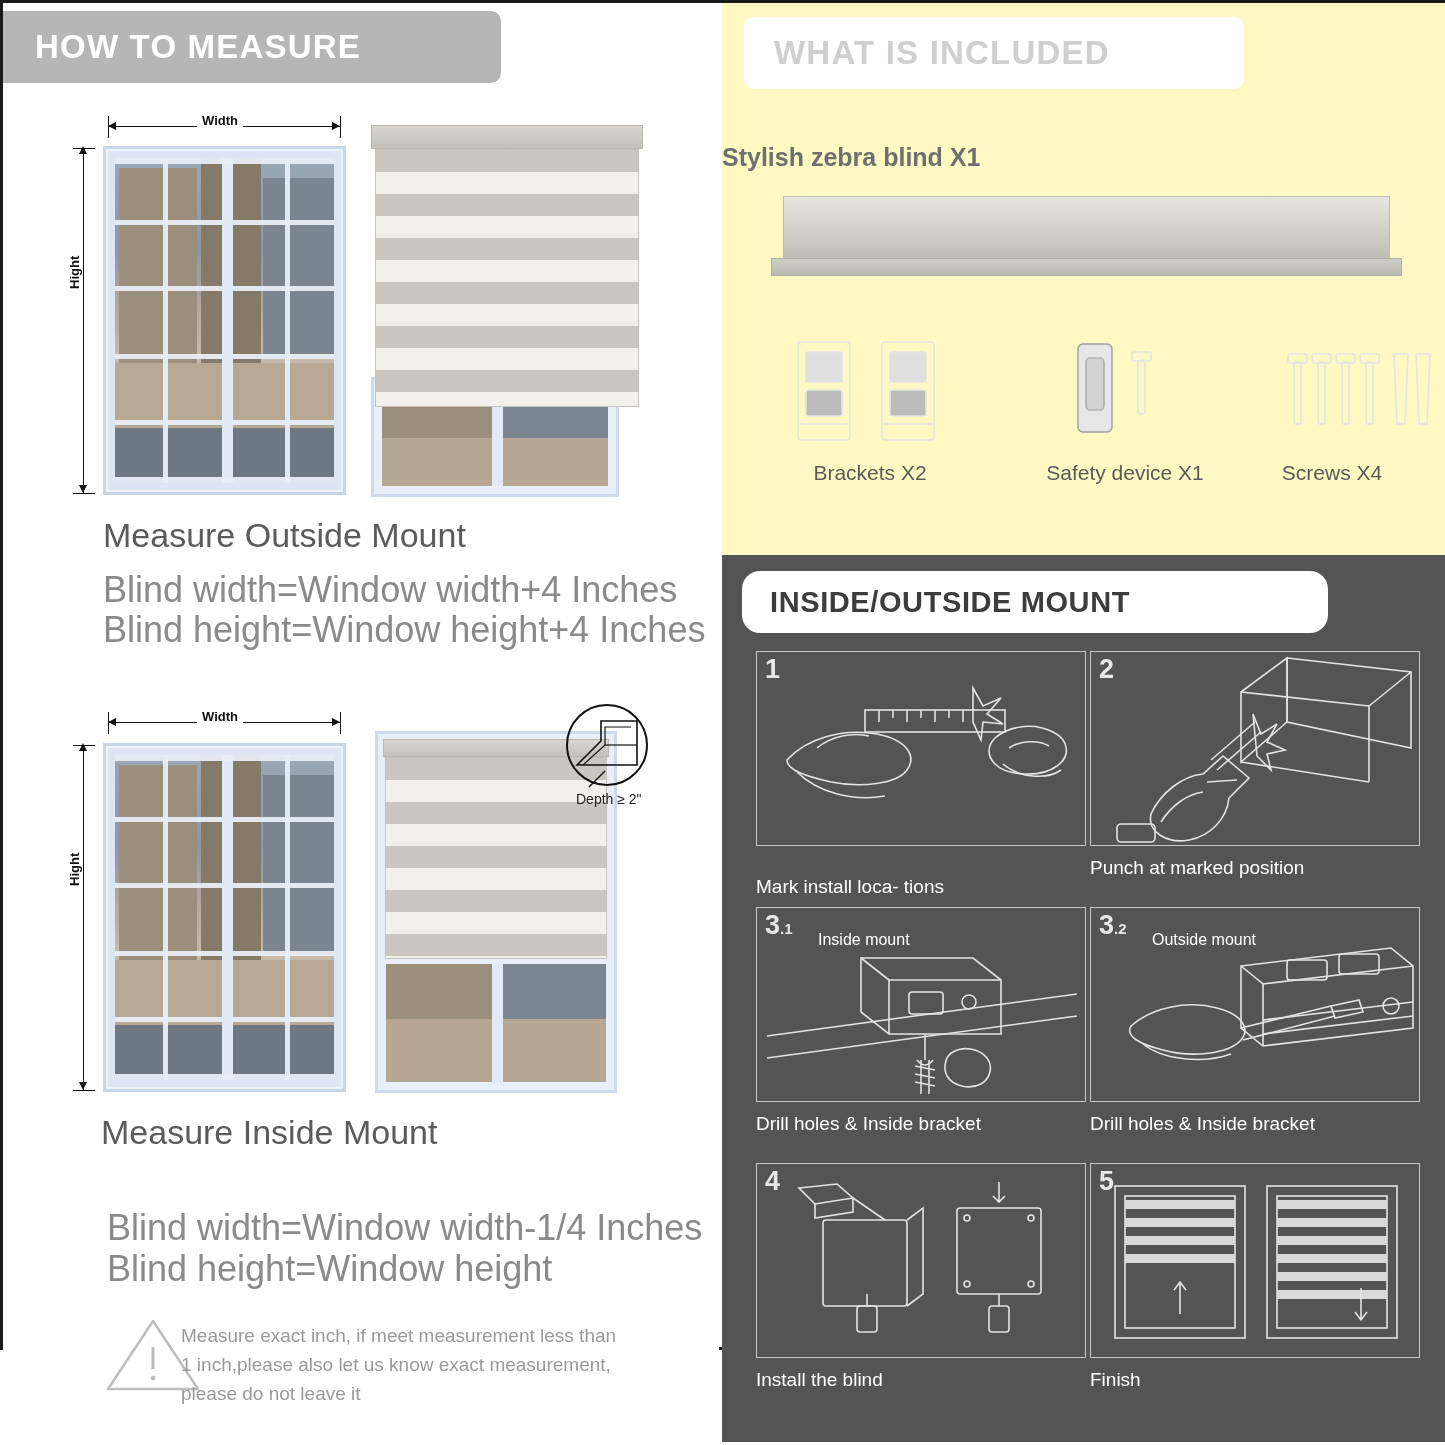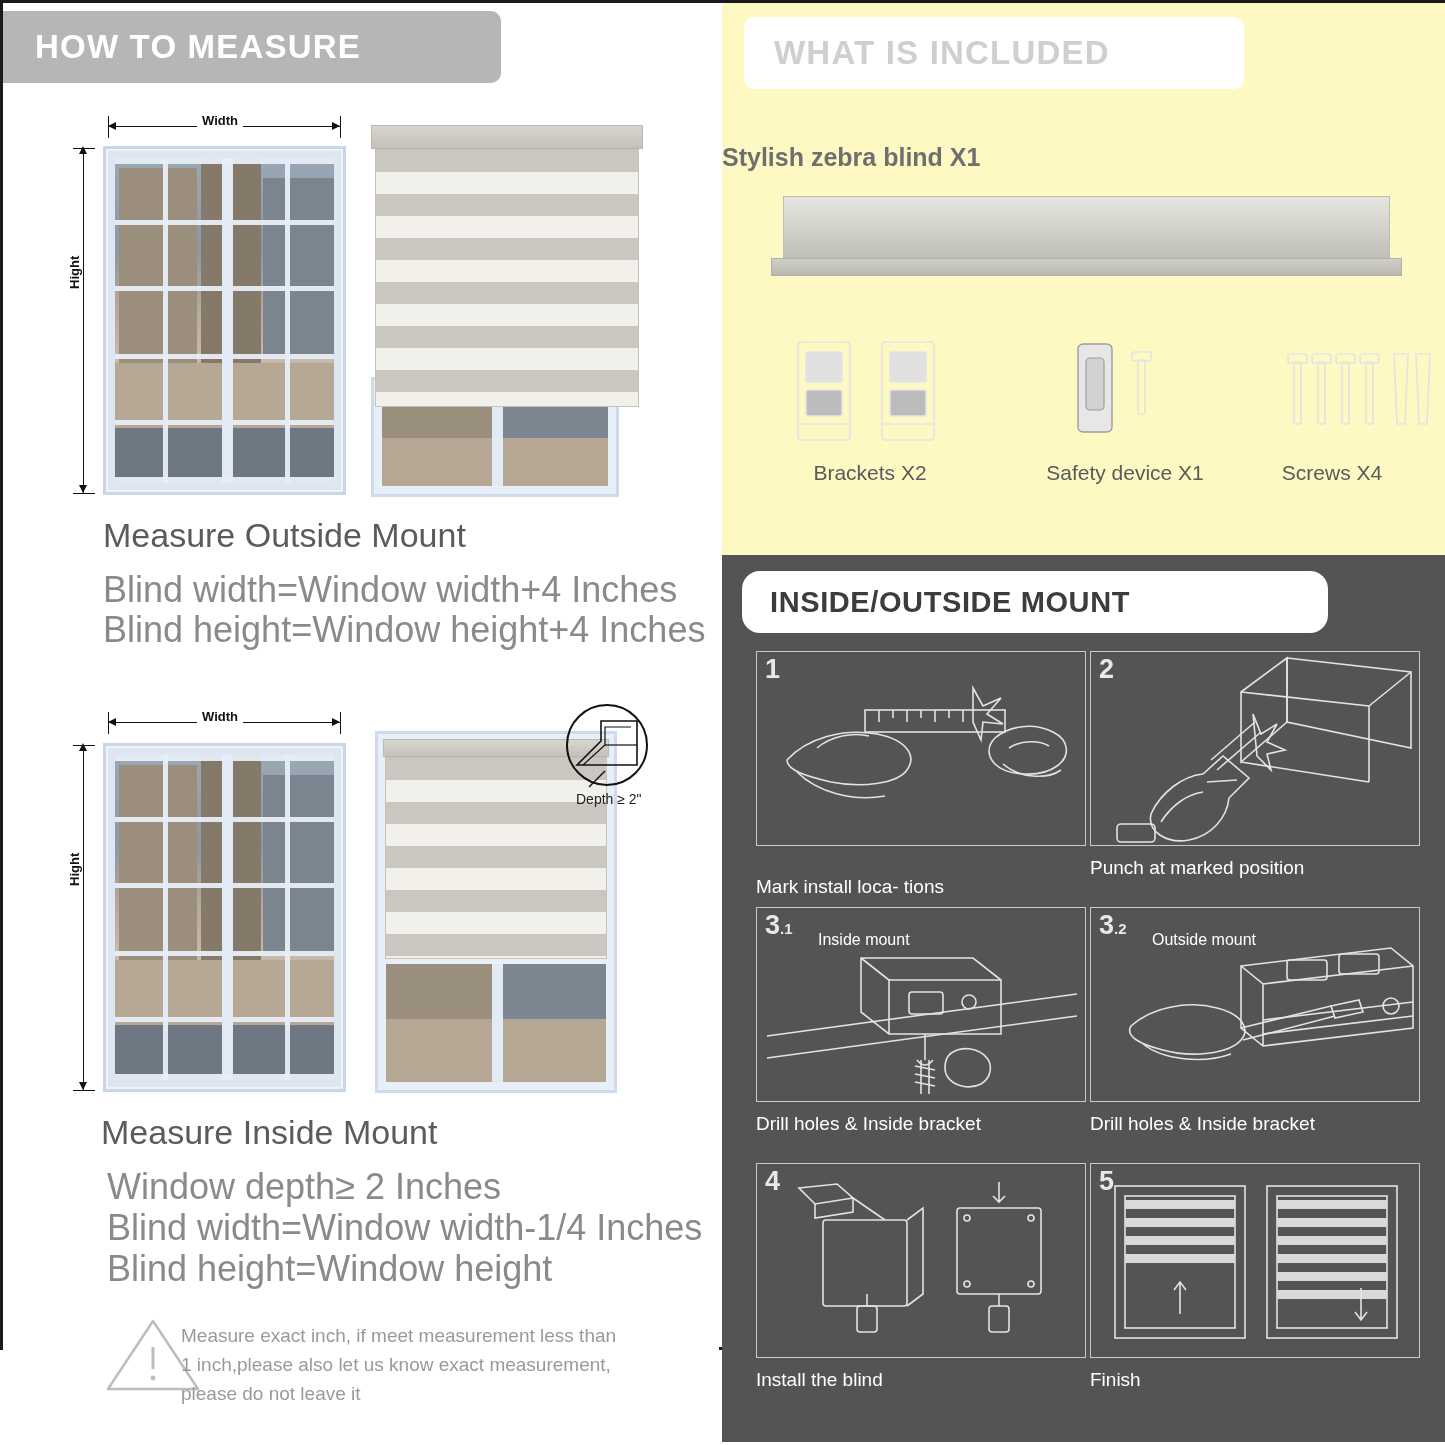--- a/index.html
+++ b/index.html
@@ -282,21 +282,20 @@
         <circle cx="48" cy="44" r="40" style="stroke:#111;stroke-width:2;"></circle>
         <path d="M18 64 L42 40 L42 20 L78 20 L78 64 Z" style="stroke:#111;stroke-width:1.6;"></path>
         <path d="M24 64 L46 44 L46 26 L72 26" style="stroke:#111;stroke-width:1.2;"></path>
         <path d="M46 44 L78 44" style="stroke:#111;stroke-width:1.2;"></path>
         <path d="M30 86 L46 70" style="stroke:#111;stroke-width:1.4;"></path>
       </svg>
       <div class="lbl" style="left:573px;top:788px;font-size:14px;color:#222;">Depth ≥ 2"</div>
     </div>
 
     <div class="heading" style="left:98px;top:1110px;">Measure Inside Mount</div>
-    <div class="sub" style="left:104px;top:1163px;">Window depth≥ 2 Inches</div>
     <div class="sub" style="left:104px;top:1204px;">Blind width=Window width-1/4 Inches</div>
     <div class="sub" style="left:104px;top:1245px;">Blind height=Window height</div>
 
     <div class="warn">
       <svg width="100" height="80" viewBox="0 0 100 80">
         <path d="M50 6 L95 74 L5 74 Z" style="fill:none;stroke:#bdbdbd;stroke-width:2.5;stroke-linejoin:round;"></path>
         <line x1="50" y1="32" x2="50" y2="54" style="stroke:#bdbdbd;stroke-width:3;"></line>
         <circle cx="50" cy="63" r="2.4" style="fill:#bdbdbd;stroke:none;"></circle>
       </svg>
     </div>

